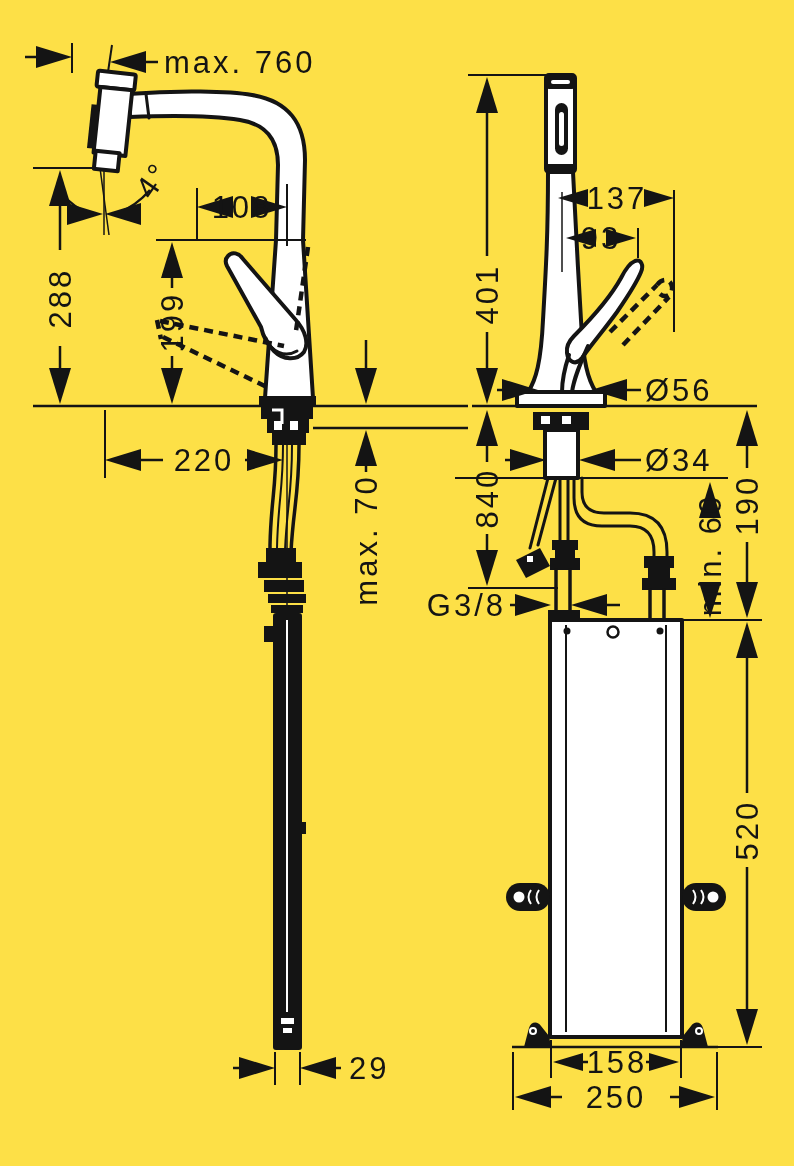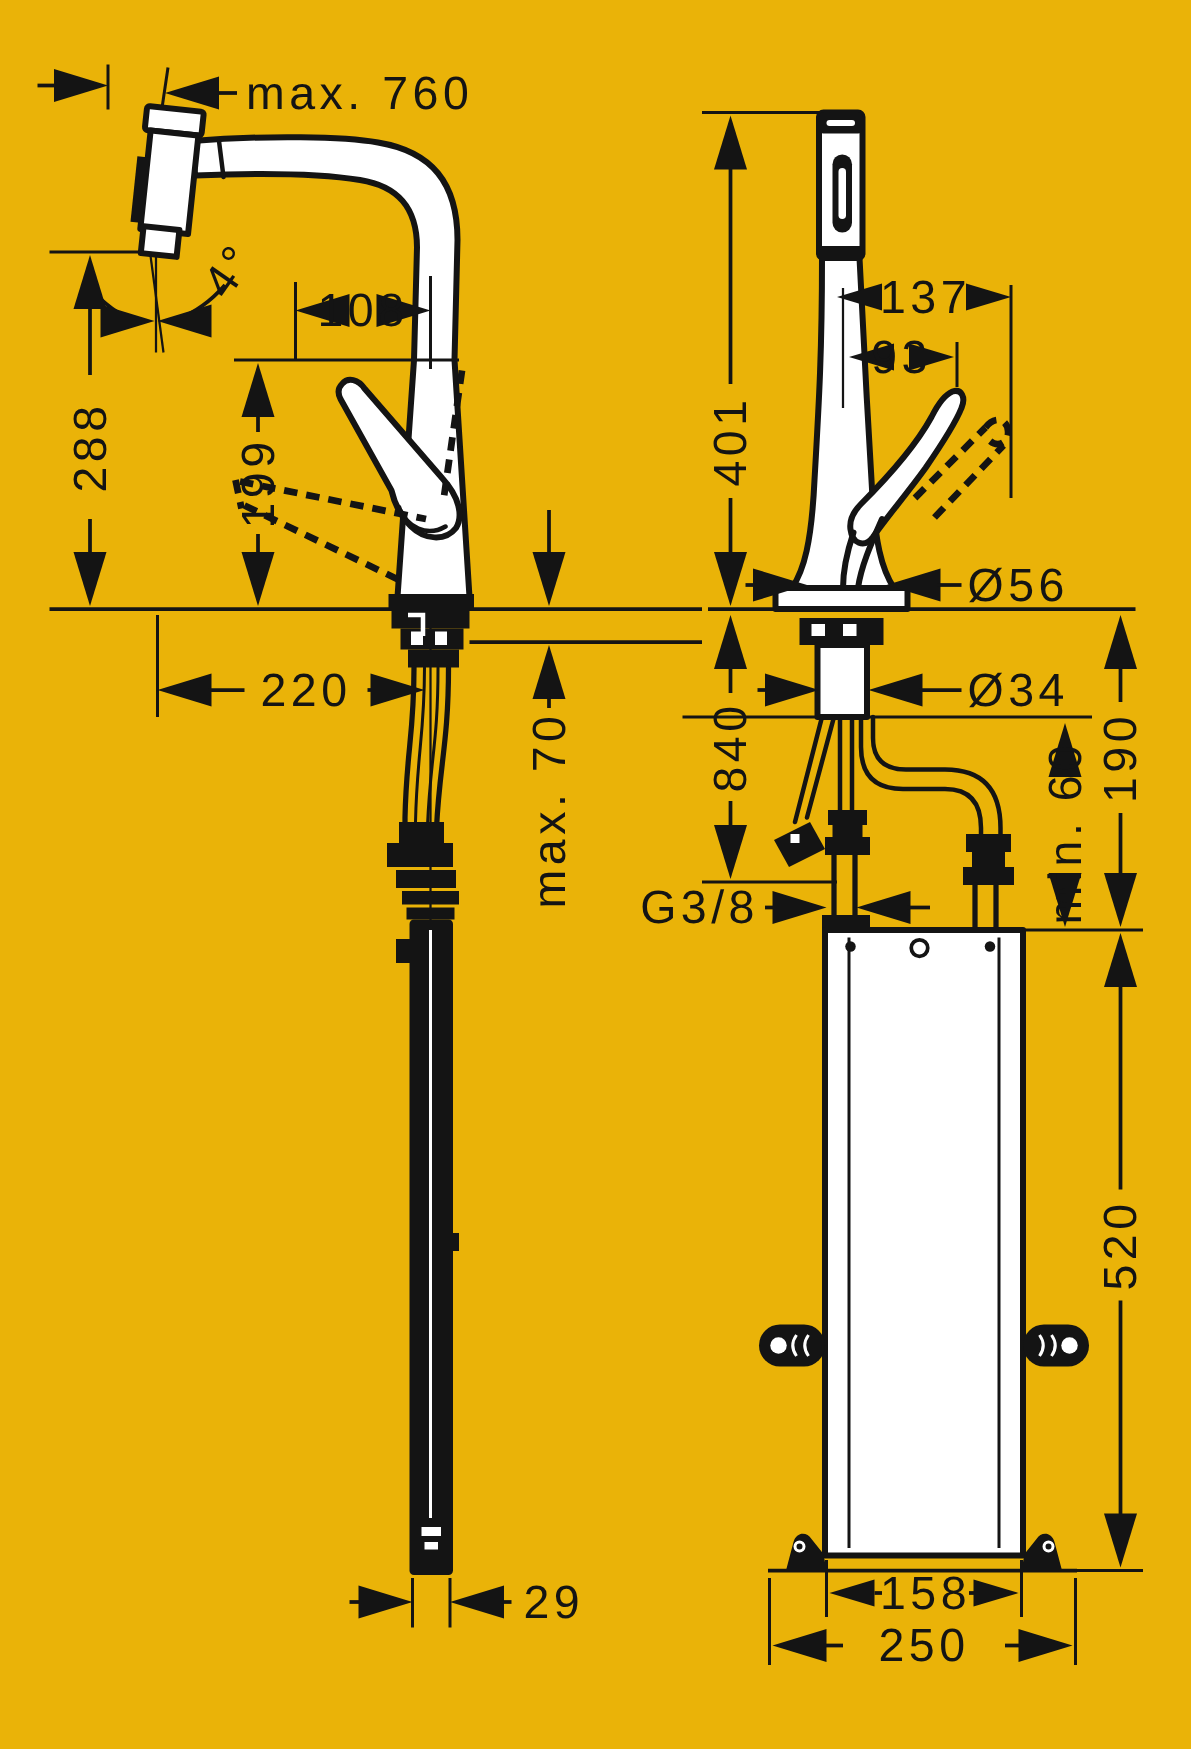--- a/index.html
+++ b/index.html
@@ -1,16 +1,16 @@
 <!DOCTYPE html>
 <html><head>
 <meta charset="utf-8">
 <style>
   html,body{margin:0;padding:0;background:#ffffff;}
-  .stage{width:794px;height:1166px;position:relative;background:#eab308;overflow:hidden;}
+  .stage{width:794px;height:1166px;position:relative;background:#fde047;overflow:hidden;}
   svg{display:block;}
   .outline{fill:#ffffff;stroke:#141414;stroke-width:4;stroke-linejoin:round;stroke-linecap:round;}
   .blk{fill:#141414;stroke:none;}
   .wht{fill:#ffffff;stroke:none;}
   .dim{stroke:#141414;stroke-width:2.5;fill:none;stroke-linecap:butt;}
   .thin{stroke:#141414;stroke-width:2;fill:none;}
   .hair{stroke:#141414;stroke-width:1.5;fill:none;}
   .tube{stroke:#141414;fill:none;stroke-linecap:round;}
   .arrow{fill:#141414;stroke:none;}
   .dashed{stroke:#141414;stroke-width:4.5;fill:none;stroke-dasharray:9 6;stroke-linecap:butt;}

